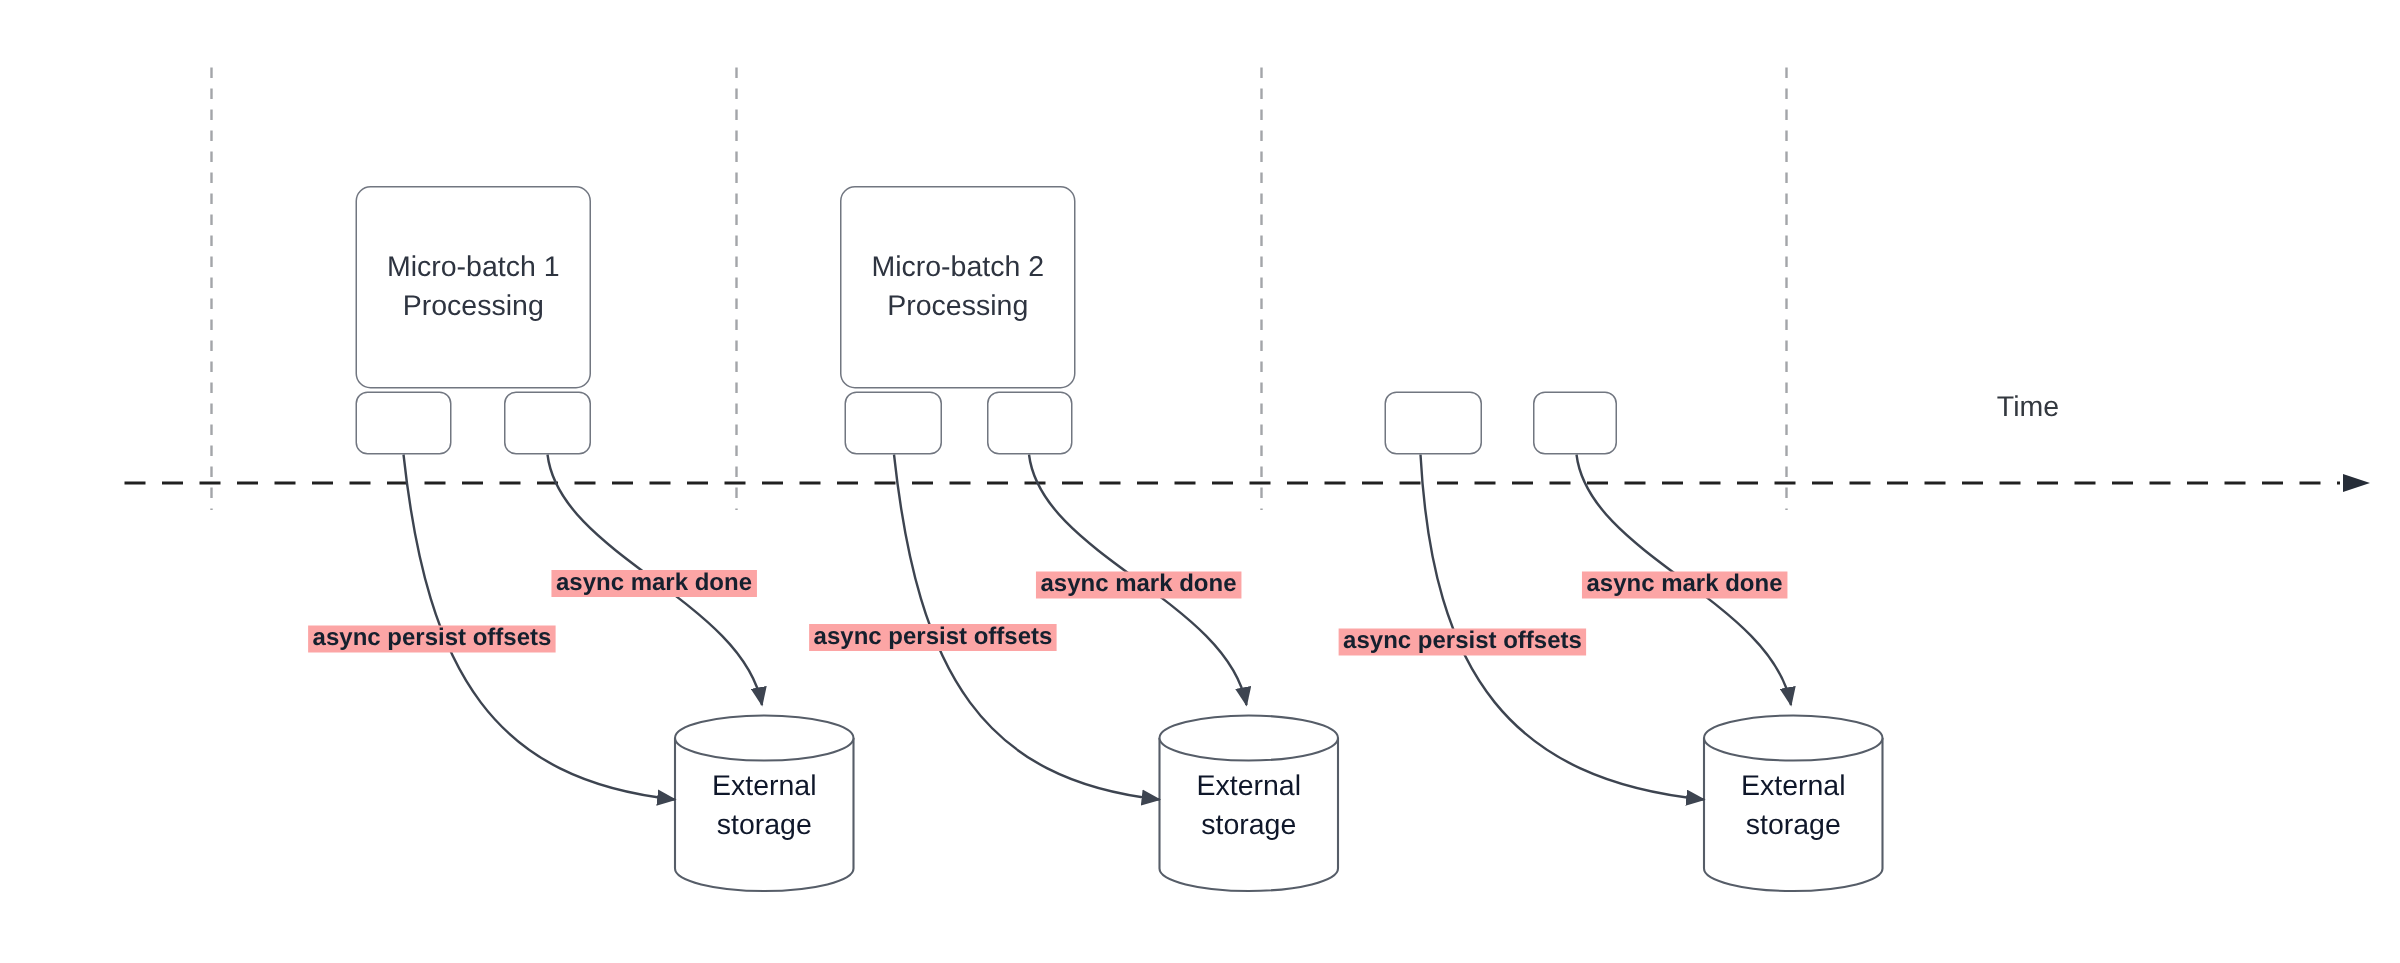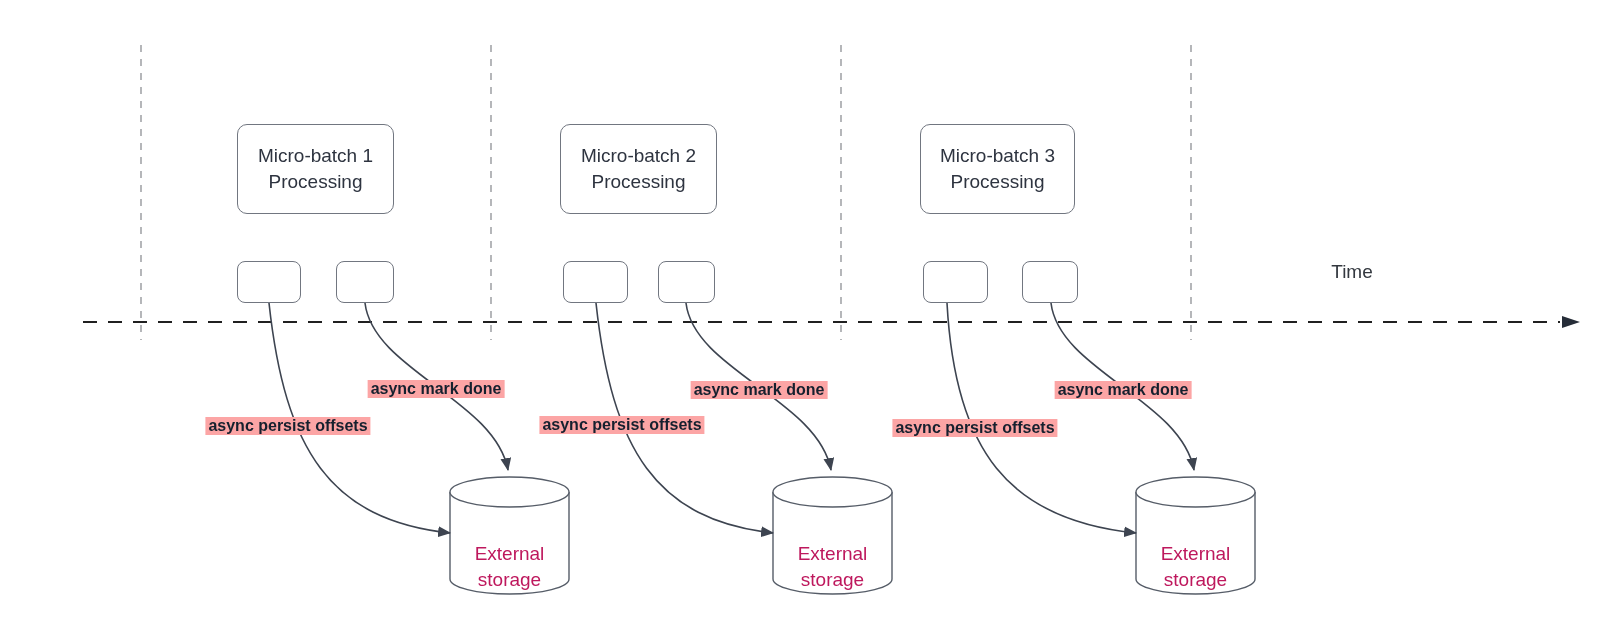--- a/index.html
+++ b/index.html
@@ -2,41 +2,41 @@
 <html><head>
 <meta charset="utf-8">
 <style>
   html, body { margin:0; padding:0; background:#ffffff; }
   .canvas {
     position:relative; width:1600px; height:642px; background:#ffffff;
     font-family:"Liberation Sans", sans-serif; overflow:hidden;
   }
   svg.layer { position:absolute; left:0; top:0; }
   .proc-box {
-    position:absolute; top:124px; width:157px; height:90px;
+    position:absolute; top:124px; width:157px; height:135px;
     border:1px solid #717680; border-radius:10px; background:#fff;
     display:flex; align-items:center; justify-content:center; box-sizing:border-box;
   }
   .proc-text {
     display:block; width:132px; text-align:center;
     font-size:19px; line-height:1.35; color:#2e3440;
   }
   .mini-box {
     position:absolute; top:261px; height:42px;
     border:1px solid #717680; border-radius:8px; background:#fff; box-sizing:border-box;
   }
   .edge-label {
     position:absolute; transform:translate(-50%,-50%);
     background:#fca5a5; padding:0 3px; white-space:nowrap;
     font-size:16px; font-weight:bold; color:#15202e;
   }
   .storage-text {
-    position:absolute; top:526px; width:119px; height:82px;
+    position:absolute; top:497px; width:119px; height:82px;
     display:flex; align-items:center; justify-content:center;
-    text-align:center; font-size:19px; line-height:1.35; color:#be185d;
+    text-align:center; font-size:19px; line-height:1.35; color:#0f172a;
   }
   .time-label {
     position:absolute; left:1352px; top:272px; transform:translate(-50%,-50%);
     font-size:19px; color:#33383f;
   }
 </style>
 </head>
 <body>
 
 <div class="canvas">
@@ -89,23 +89,20 @@
 
   <div class="proc-box" style="left:560px">
     <span class="proc-text">Micro-batch 2 Processing</span>
   </div>
   <div class="mini-box" style="left:563px;width:65px"></div>
   <div class="mini-box" style="left:658px;width:57px"></div>
   <div class="edge-label" style="left:622px;top:425px">async persist offsets</div>
   <div class="edge-label" style="left:759px;top:390px">async mark done</div>
   <div class="storage-text" style="left:773px">External storage</div>
 
-  <div class="proc-box" style="left:920px;width:155px">
-    <span class="proc-text">Micro-batch 3 Processing</span>
-  </div>
   <div class="mini-box" style="left:923px;width:65px"></div>
   <div class="mini-box" style="left:1022px;width:56px"></div>
   <div class="edge-label" style="left:975px;top:428px">async persist offsets</div>
   <div class="edge-label" style="left:1123px;top:390px">async mark done</div>
   <div class="storage-text" style="left:1136px">External storage</div>
 
   <div class="time-label">Time</div>
 
 </div>
 

